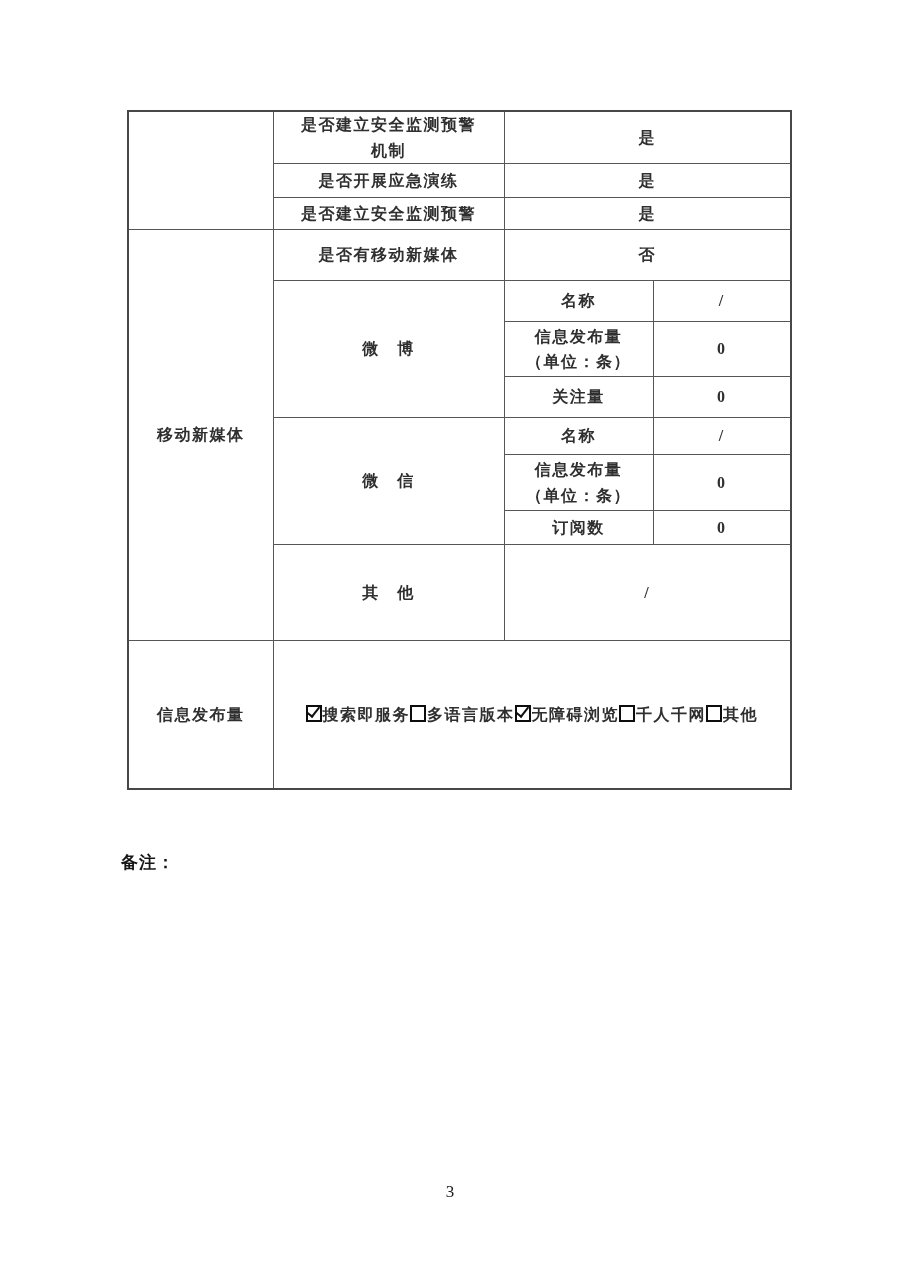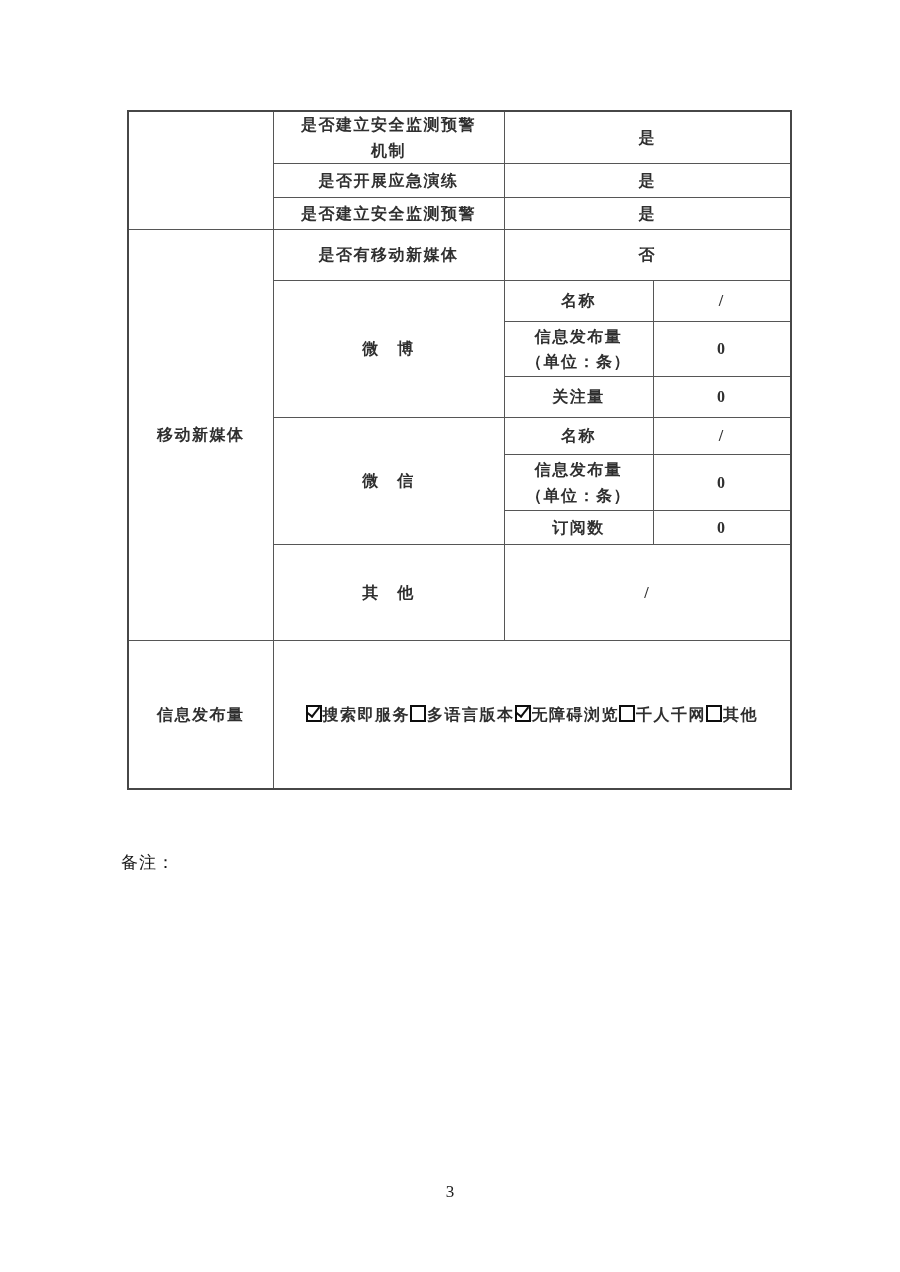--- a/index.html
+++ b/index.html
@@ -73,21 +73,21 @@
     height: 11px;
     border-right: 2.6px solid #0d0d0d;
     border-bottom: 2.6px solid #0d0d0d;
     transform: rotate(38deg);
   }
   .notes {
     position: absolute;
     left: 121px;
     top: 851px;
     font-size: 17px;
-    font-weight: normal;
+    font-weight: bold;
     letter-spacing: 1px;
     color: #161616;
   }
   .page-number {
     position: absolute;
     left: 0;
     top: 1182px;
     width: 100%;
     text-align: center;
     font-size: 17px;

